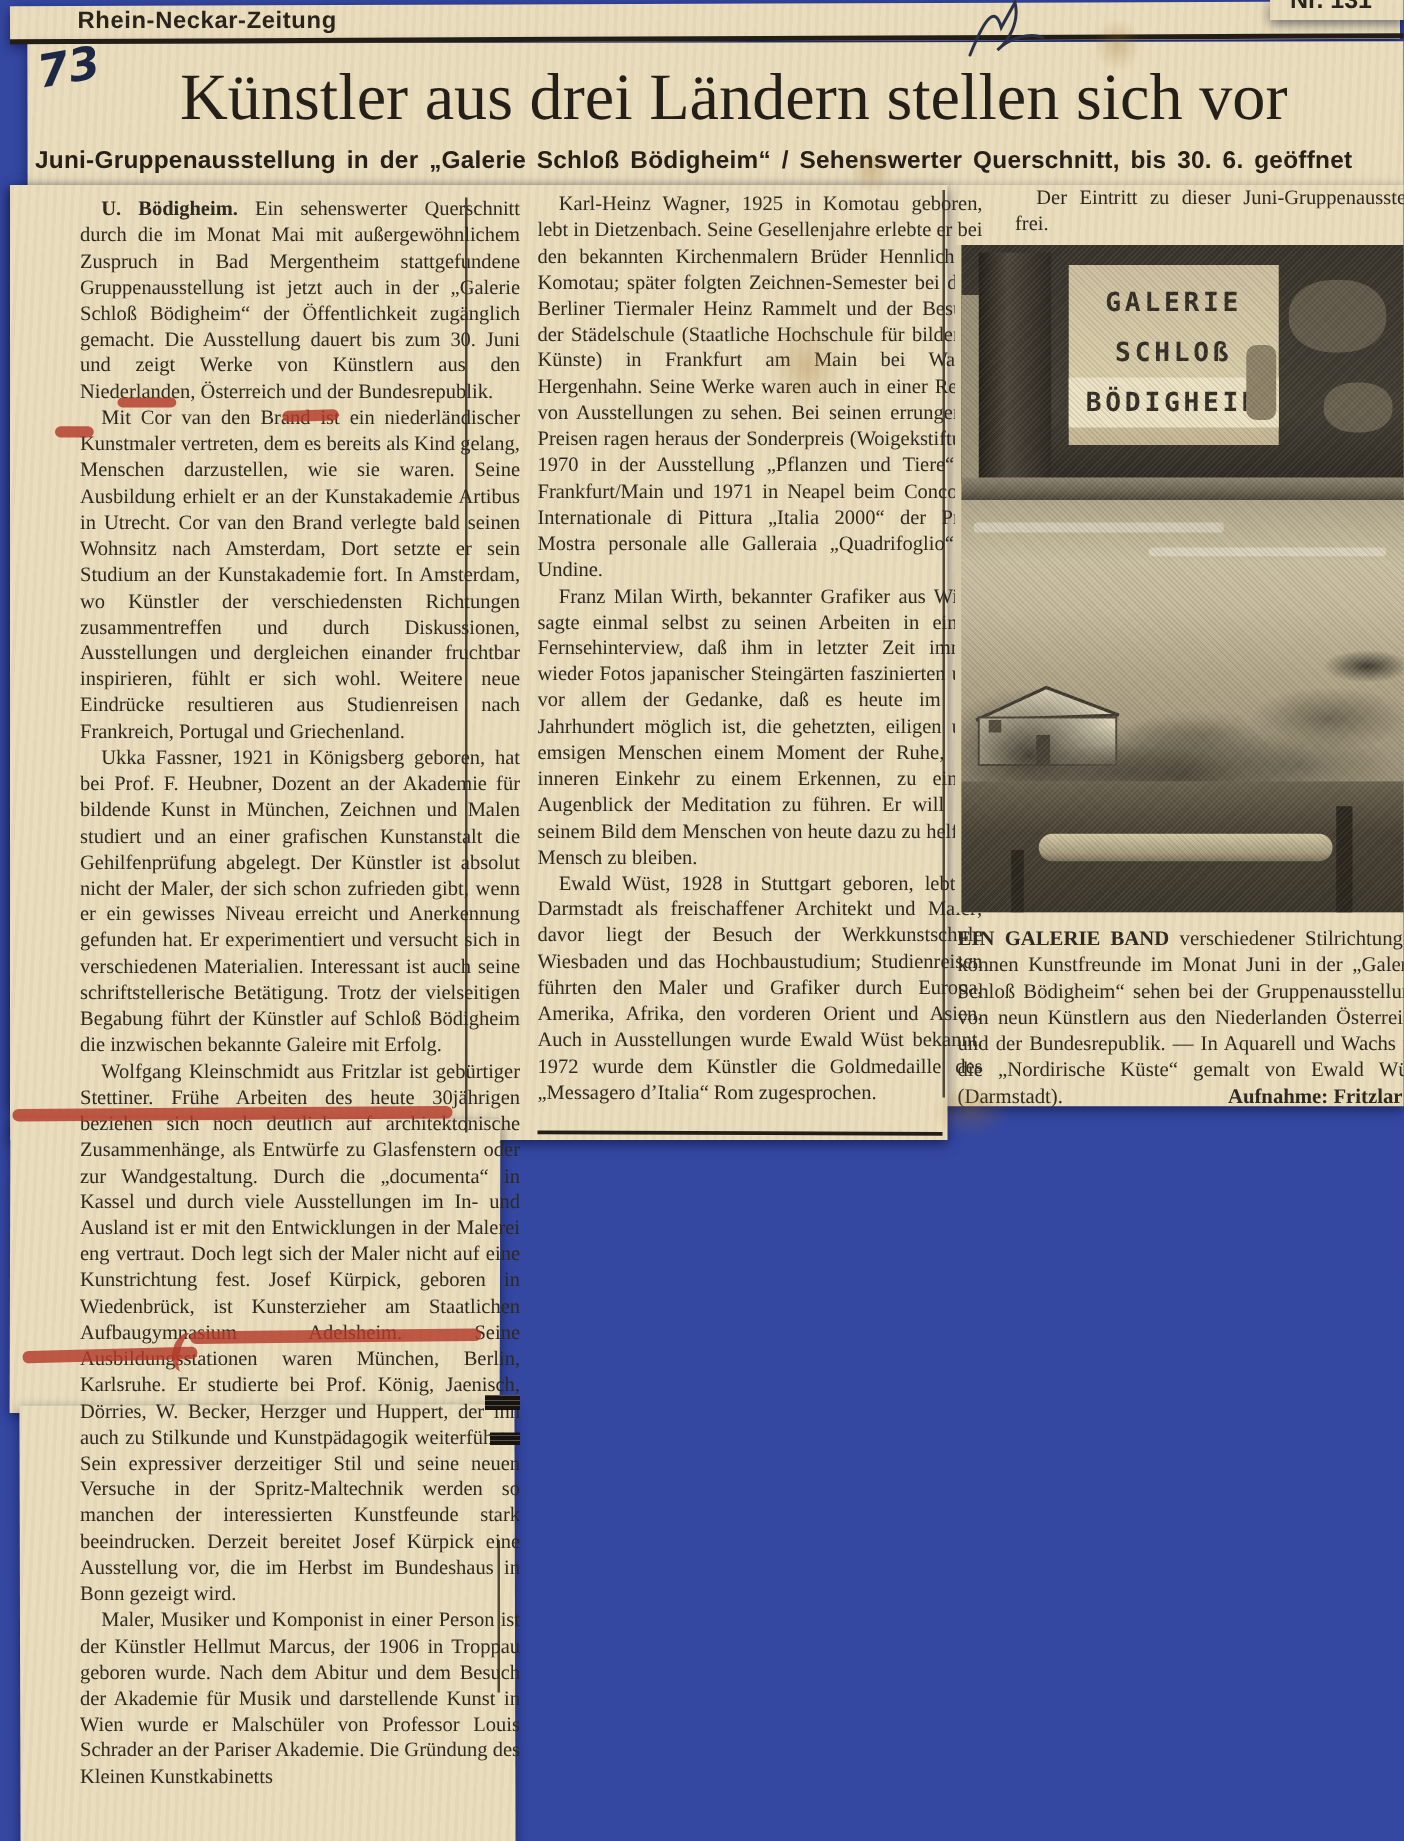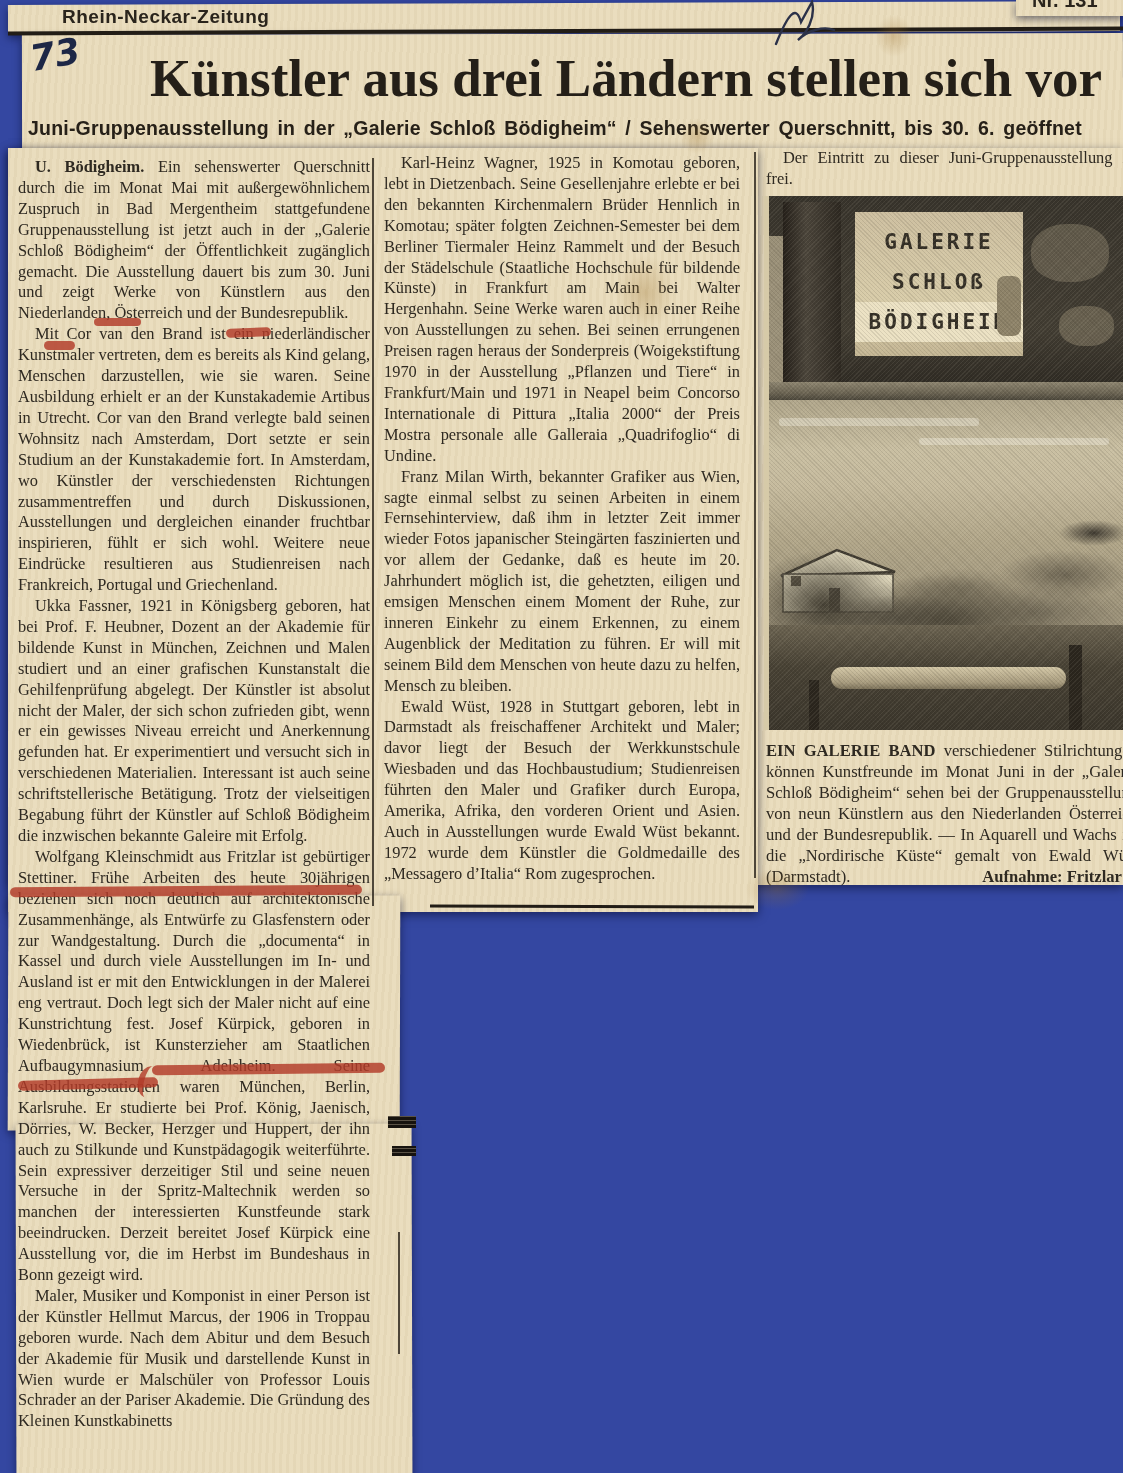--- a/index.html
+++ b/index.html
@@ -26,33 +26,33 @@
     position:absolute;left:1032px;top:-11px;
     font-family:"Liberation Sans", sans-serif;font-weight:bold;
     font-size:20px;color:#2a241c;
   }
   .hw{
     position:absolute;color:#1d2746;
     font-family:"DejaVu Sans", sans-serif;font-style:italic;
   }
   .hw-73{left:30px;top:34px;font-size:36px;font-weight:bold;transform:rotate(-10deg);}
   .headline{
-    position:absolute;left:40px;top:48px;width:1062px;
-    font-size:53px;line-height:60px;font-weight:bold;color:#241f18;
-    text-align:right;letter-spacing:0px;white-space:nowrap;
+    position:absolute;left:56px;top:48px;width:1062px;
+    font-size:53px;line-height:60px;font-weight:normal;color:#241f18;
+    text-align:center;letter-spacing:0px;white-space:nowrap;
   }
   .subheadline{
     position:absolute;left:28px;top:117px;width:1088px;
     font-family:"Liberation Sans", sans-serif;font-weight:bold;
     font-size:19.5px;color:#262018;letter-spacing:0.2px;word-spacing:3px;
     white-space:nowrap;
   }
   .col{
     position:absolute;text-align:justify;color:#2e2921;
-    font-size:16.4px;line-height:20.9px;overflow:hidden;
+    font-size:16.4px;line-height:20.9px;overflow:hidden;margin-left:46px;
   }
   .col p{margin:0;text-indent:17px;}
   .col b{font-weight:bold;}
   #col1{left:18px;top:157px;width:352px;height:1316px;}
   #col2{left:384px;top:153px;width:356px;height:757px;}
   #col3-intro{left:766px;top:148px;width:372px;height:46px;}
   .caption-wrap{
     position:absolute;left:766px;top:740px;width:372px;height:148px;
     text-align:justify;color:#2e2921;font-size:16.6px;line-height:21px;overflow:hidden;
   }

